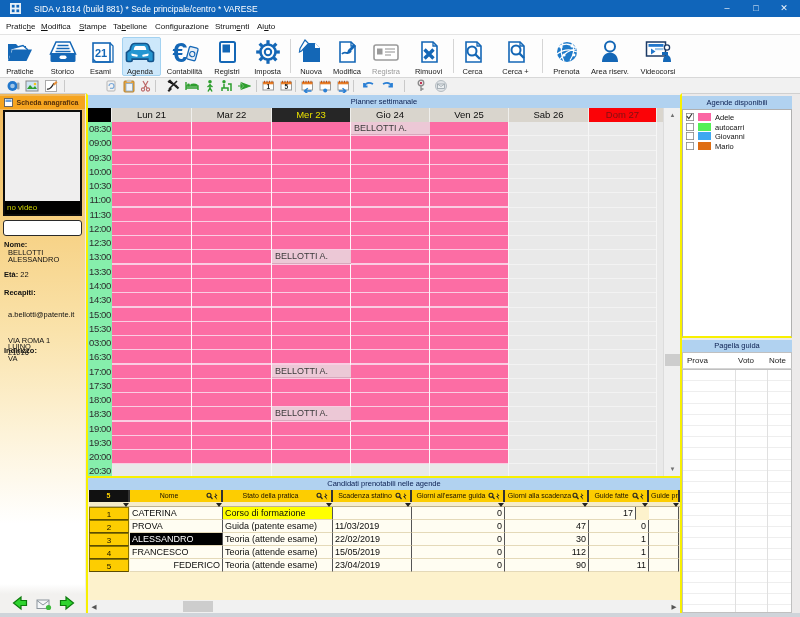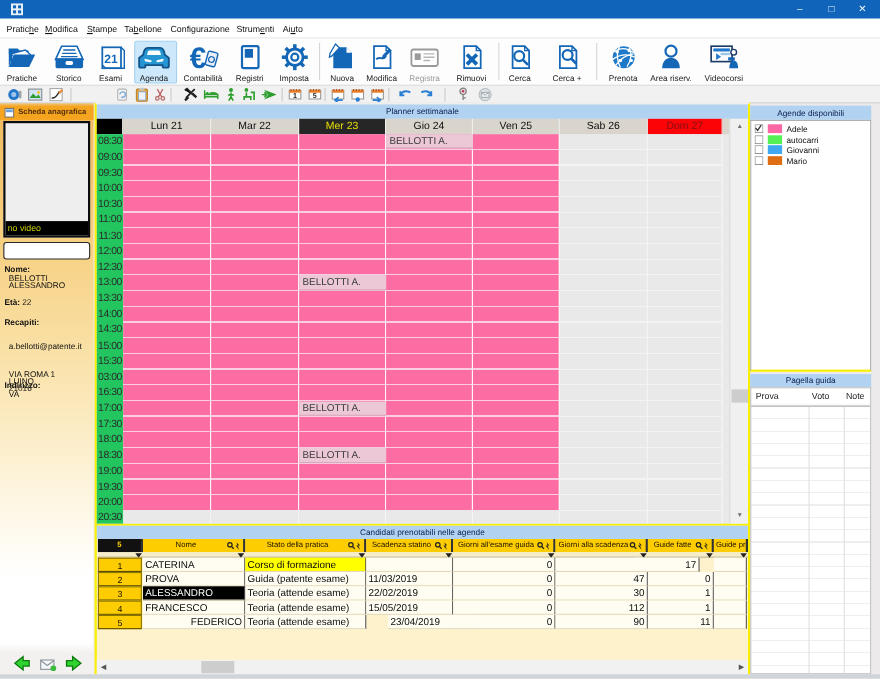--- a/index.html
+++ b/index.html
@@ -33,21 +33,21 @@
 #photo { position:absolute; left:3px; top:16px; width:79px; height:106px; background:#efeeee; border:2px solid #0d0d0d; }
 #photoband { position:absolute; left:0; bottom:0; width:100%; height:13px; background:#000; color:#cfd400; font-size:8px; line-height:13px; padding-left:2px; }
 #inputbox { position:absolute; left:3px; top:126px; width:79px; height:16px; background:#fff; border:1px solid #2a2a2a; border-radius:3px; }
 .lptext { position:absolute; left:4px; font-size:7.5px; color:#111; }
 .lptext b { font-weight:bold; }
 #lpfoot { position:absolute; left:0; top:497px; width:85px; height:26px; }
 
 #planner { left:86px; top:93px; width:596px; height:385px; background:#e9e9e9; border:2px solid #f8f000; border-top:2px solid #f0efee; }
 #ptitle { position:absolute; left:0; top:0; width:592px; height:13px; background:#b1d2f0; color:#0a1e50; font-size:7.5px; text-align:center; line-height:13px; }
 .dhead { position:absolute; top:13px; height:14px; background:#d9d5cd; color:#0c0c0c; font-size:9.5px; text-align:center; line-height:14px; border-right:1px solid #efefec; }
-.timecol { position:absolute; left:0px; top:27px; width:24px; background:#22c55e; }
+.timecol { position:absolute; left:0px; top:27px; width:24px; background:#86efac; }
 .tlab { position:absolute; width:24px; font-size:9.5px; color:#2c2c2c; text-align:center; letter-spacing:-0.4px; }
 .dcol { position:absolute; top:27px; }
 .pinkcol { background:repeating-linear-gradient(to bottom, #fc6da4 0px, #fc6da4 13.07px, #facde2 13.07px, #facde2 14.27px); border-right:1.5px solid #fef6f9; }
 .graycol { background:repeating-linear-gradient(to bottom, #e9e9e9 0px, #e9e9e9 13.27px, #f3f3f3 13.27px, #f3f3f3 14.27px); border-right:1px solid #f6f6f6; }
 .evt { position:absolute; background:#ecc8d6; border-bottom:1px solid #d8a8bc; color:#3a3a3a; font-size:9px; line-height:13.5px; padding-left:3px; white-space:nowrap; overflow:hidden; }
 #pscroll { position:absolute; right:0; top:13px; width:17px; height:368px; background:#f0f0f0; border-left:1px solid #dcdcdc; }
 .sarr { position:absolute; left:0; width:17px; height:14px; color:#707070; font-size:6px; text-align:center; line-height:14px; }
 #pthumb { position:absolute; left:1px; top:246px; width:15px; height:12px; background:#cdcdcd; }
 
 #btable { left:86px; top:478px; width:596px; height:135px; background:#fdf2cc; border-left:2px solid #f8f000; border-right:2px solid #f8f000; }
@@ -82,20 +82,21 @@
 <body>
 
 <div class="abs" id="titlebar">
   <svg id="tico" viewBox="0 0 12 12">
       <rect x="0" y="0" width="12" height="12" fill="#fff" opacity="0.9"></rect>
       <rect x="2" y="2" width="3" height="3" fill="#1065ba"></rect>
       <rect x="7" y="2" width="3" height="3" fill="#1065ba"></rect>
       <rect x="2" y="7" width="3" height="3" fill="#1065ba"></rect>
       <rect x="7" y="7" width="3" height="3" fill="#1065ba"></rect>
     </svg>
+  <span class="ttext">SIDA v.1814 (build 881) * Sede principale/centro * VARESE</span>
   <span class="wbtn" style="left:712px;">–</span>
   <span class="wbtn" style="left:741px;">□</span>
   <span class="wbtn" style="left:769px;">✕</span>
 </div>
 <div class="abs" id="menubar">
   <span class="mi" style="left:6px;">Pratic<u>h</u>e</span>
   <span class="mi" style="left:41px;"><u>M</u>odifica</span>
   <span class="mi" style="left:79px;"><u>S</u>tampe</span>
   <span class="mi" style="left:113px;">Ta<u>b</u>ellone</span>
   <span class="mi" style="left:155px;">Confi<u>g</u>urazione</span>
@@ -546,21 +547,21 @@
       <div class="bcell" style="left:245px; width:79px;">15/05/2019</div>
       <div class="bcell rnum" style="left:324px; width:93px;">0</div>
       <div class="bcell rnum" style="left:417px; width:84px;">112</div>
       <div class="bcell rnum" style="left:501px; width:60px;">1</div>
       <div class="bcell" style="left:561px; width:30px;"></div>
     </div>
 <div class="brow" style="left:0; top:81px; width:592px;">
       <div class="bnum" style="left:1px; width:40px;">5</div>
       <div class="bcell" style="left:42px; width:93px;text-align:right; ">FEDERICO</div>
       <div class="bcell" style="left:135px; width:110px; ">Teoria (attende esame)</div>
-      <div class="bcell" style="left:245px; width:79px;margin-left:20px;">23/04/2019</div>
+      <div class="bcell" style="left:245px; width:79px;">23/04/2019</div>
       <div class="bcell rnum" style="left:324px; width:93px;">0</div>
       <div class="bcell rnum" style="left:417px; width:84px;">90</div>
       <div class="bcell rnum" style="left:501px; width:60px;">11</div>
       <div class="bcell" style="left:561px; width:30px;"></div>
     </div>
 <div id="bscroll">
       <div class="harr" style="left:0;">◀</div>
       <div id="bthumb"></div>
       <div class="harr" style="right:0;">▶</div>
     </div>

